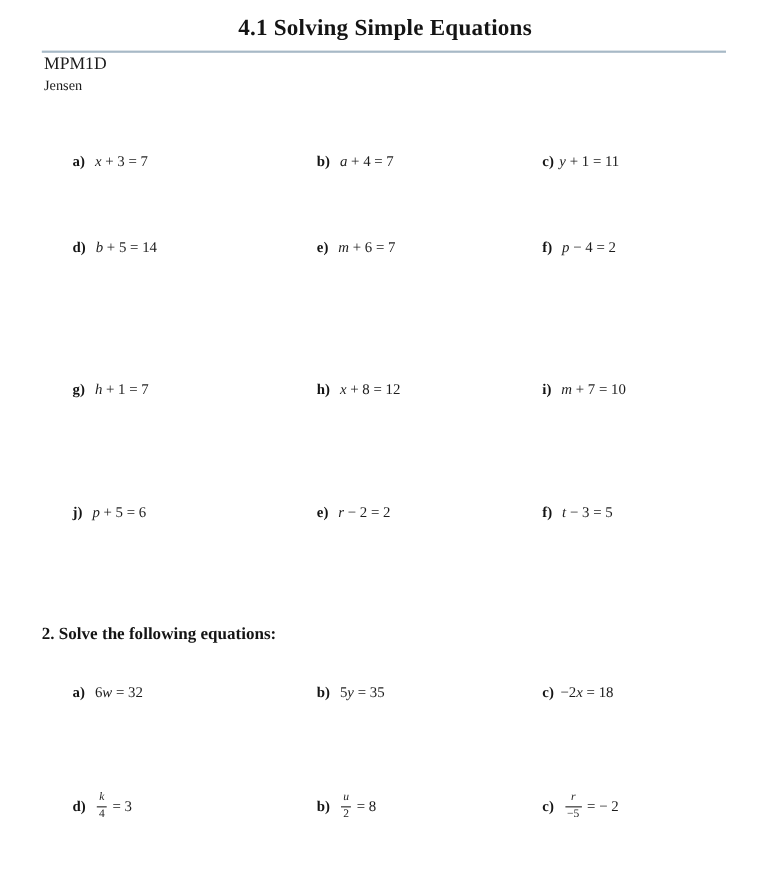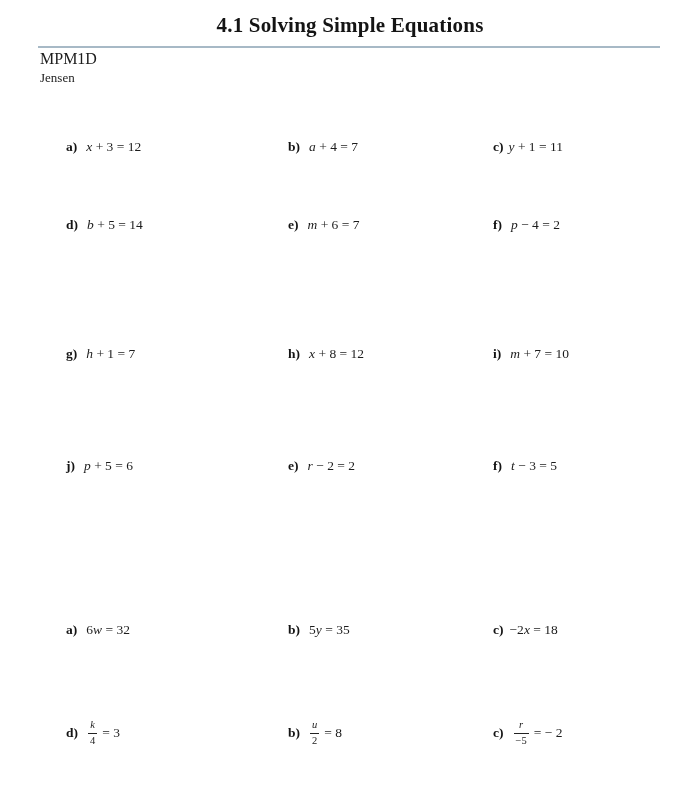--- a/index.html
+++ b/index.html
@@ -102,36 +102,37 @@
 <body>
 
 <div class="page">
 
   <div class="doc-title">4.1 Solving Simple Equations</div>
   <div class="title-divider" style="background: rgb(167, 185, 198);"></div>
   <div class="course-code">MPM1D</div>
   <div class="teacher-name">Jensen</div>
 
 
-  <div class="cell c1 r1"><span class="plabel">a)</span><span class="eq"><span class="pre"></span><span class="var">x</span><span class="post"> + 3 = 12</span></span></div>
+  <div class="cell c1 r1"><span class="plabel">a)</span><span class="eq"><span class="pre"></span><span class="var">x</span><span class="post"> + 3 = 7</span></span></div>
   <div class="cell c2 r1"><span class="plabel">b)</span><span class="eq"><span class="pre"></span><span class="var">a</span><span class="post"> + 4 = 7</span></span></div>
   <div class="cell c3 r1"><span class="plabel" style="margin-right:5px">c)</span><span class="eq"><span class="pre"></span><span class="var">y</span><span class="post"> + 1 = 11</span></span></div>
 
   <div class="cell c1 r2"><span class="plabel">d)</span><span class="eq"><span class="pre"></span><span class="var">b</span><span class="post"> + 5 = 14</span></span></div>
   <div class="cell c2 r2"><span class="plabel">e)</span><span class="eq"><span class="pre"></span><span class="var">m</span><span class="post"> + 6 = 7</span></span></div>
   <div class="cell c3 r2"><span class="plabel">f)</span><span class="eq"><span class="pre"></span><span class="var">p</span><span class="post"> − 4 = 2</span></span></div>
 
   <div class="cell c1 r3"><span class="plabel">g)</span><span class="eq"><span class="pre"></span><span class="var">h</span><span class="post"> + 1 = 7</span></span></div>
   <div class="cell c2 r3"><span class="plabel">h)</span><span class="eq"><span class="pre"></span><span class="var">x</span><span class="post"> + 8 = 12</span></span></div>
   <div class="cell c3 r3"><span class="plabel">i)</span><span class="eq"><span class="pre"></span><span class="var">m</span><span class="post"> + 7 = 10</span></span></div>
 
   <div class="cell c1 r4"><span class="plabel">j)</span><span class="eq"><span class="pre"></span><span class="var">p</span><span class="post"> + 5 = 6</span></span></div>
   <div class="cell c2 r4"><span class="plabel">e)</span><span class="eq"><span class="pre"></span><span class="var">r</span><span class="post"> − 2 = 2</span></span></div>
   <div class="cell c3 r4"><span class="plabel">f)</span><span class="eq"><span class="pre"></span><span class="var">t</span><span class="post"> − 3 = 5</span></span></div>
 
+  <div id="sec2-heading" class="section-heading">2. Solve the following equations:</div>
 
   <div class="cell c1 r5"><span class="plabel">a)</span><span class="eq"><span class="pre">6</span><span class="var">w</span><span class="post"> = 32</span></span></div>
   <div class="cell c2 r5"><span class="plabel">b)</span><span class="eq"><span class="pre">5</span><span class="var">y</span><span class="post"> = 35</span></span></div>
   <div class="cell c3 r5"><span class="plabel" style="margin-right:6px">c)</span><span class="eq"><span class="pre">−2</span><span class="var">x</span><span class="post"> = 18</span></span></div>
 
   <div class="cell c1 r6 frac-cell">
     <span class="plabel">d)</span>
     <span class="frac">
         <span class="fnum">k</span>
         <span class="fbar"></span>

